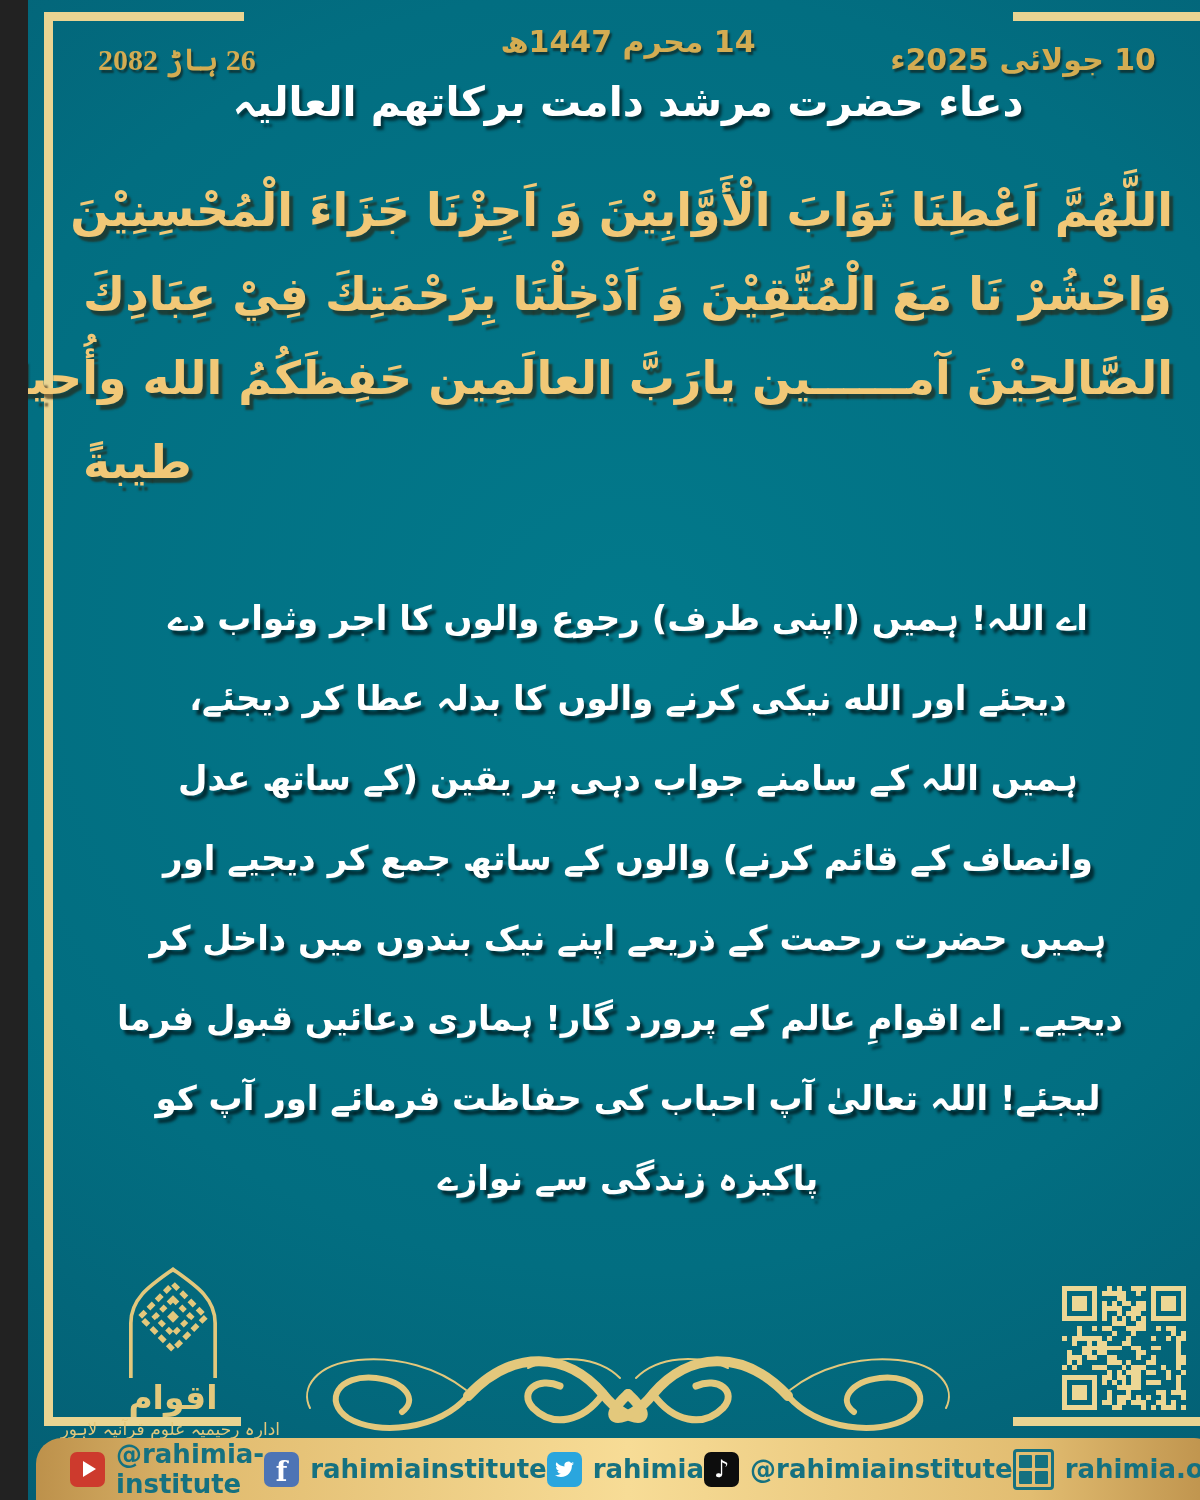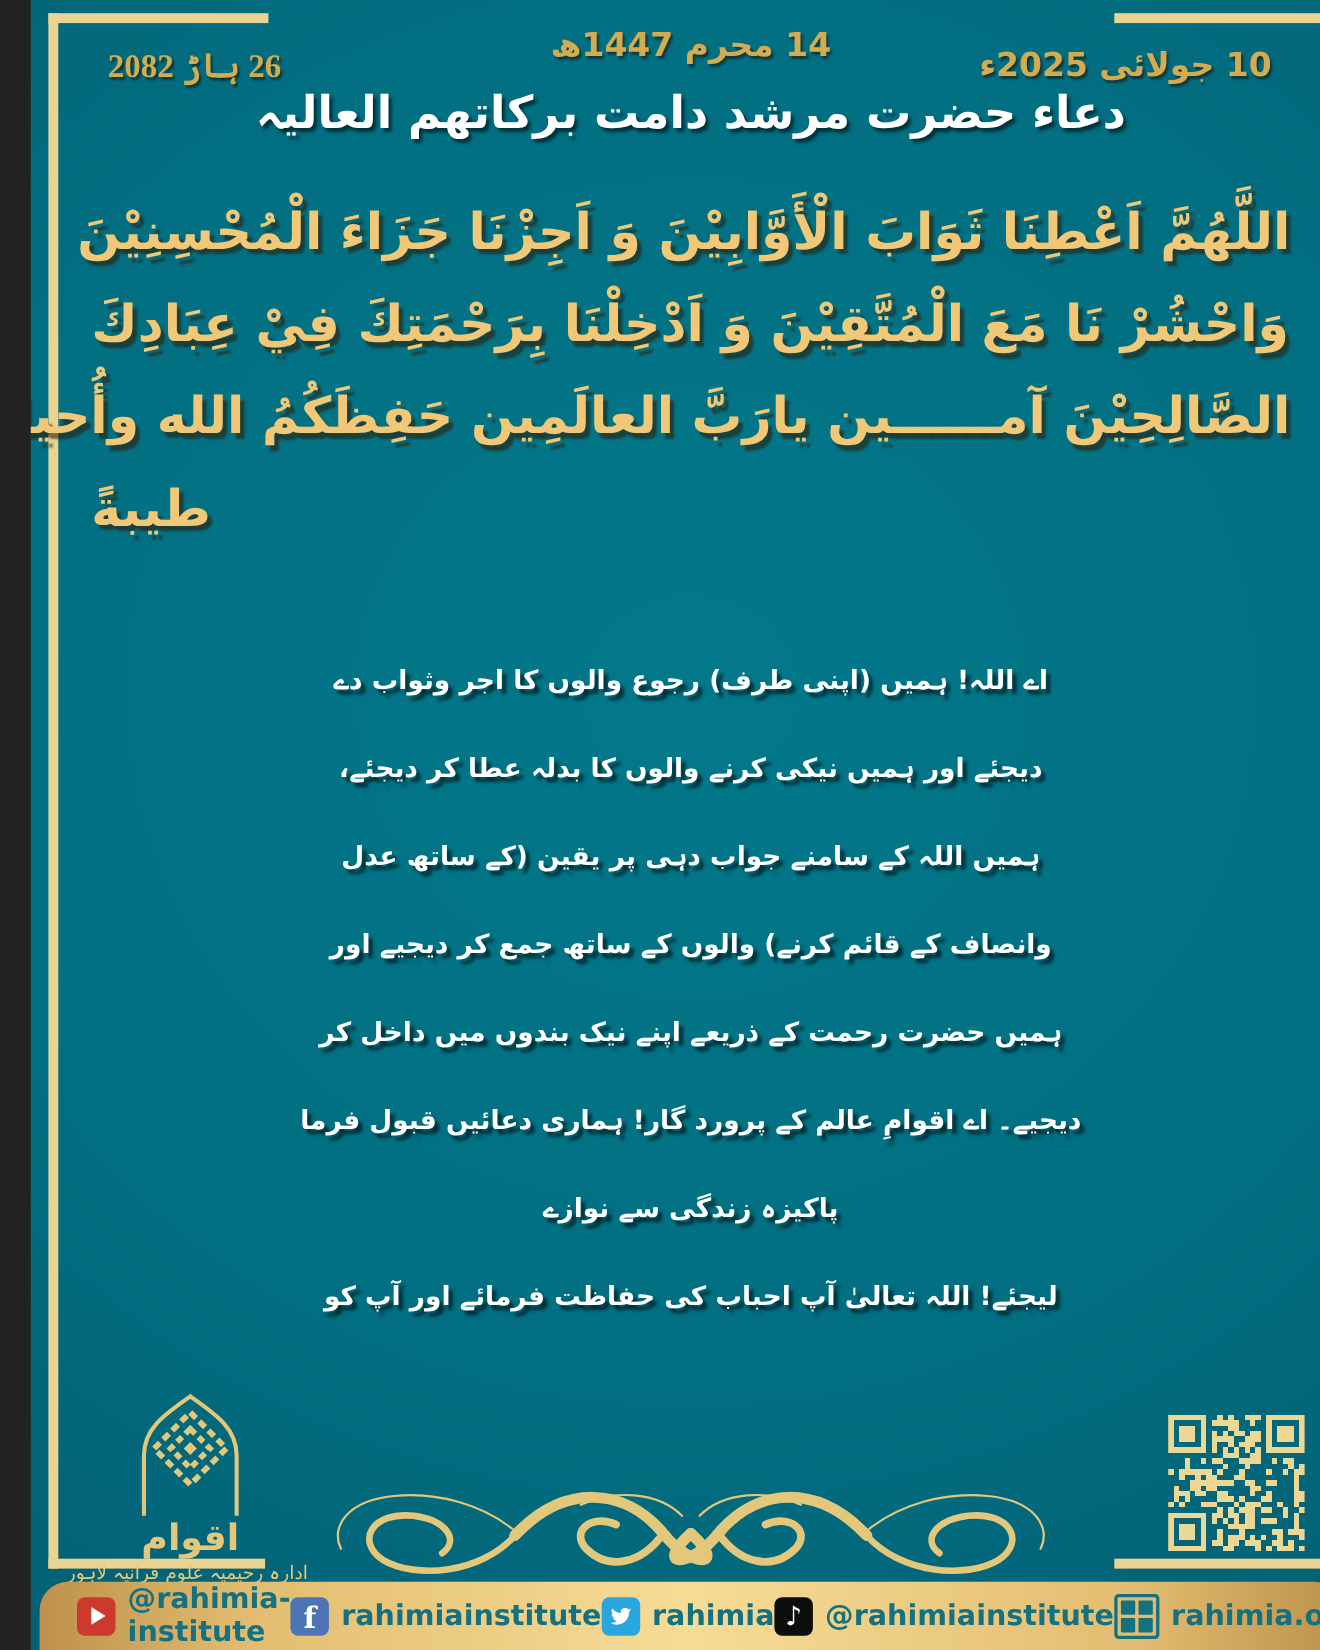--- a/index.html
+++ b/index.html
@@ -35,21 +35,21 @@
 
   .arabic-block{
     position:absolute; left:55px; right:55px; top:168px; text-align:left;
     direction:rtl; color:#f1c877; font-weight:bold; font-size:46px; line-height:84px;
     text-shadow:4px 5px 2px rgba(45,30,8,.6);
   }
   .arabic-line{white-space:nowrap;}
 
   .urdu-block{
     position:absolute; left:105px; right:105px; top:578px; text-align:center;
-    direction:rtl; color:#ffffff; font-weight:bold; font-size:24px; line-height:80px;
+    direction:rtl; color:#ffffff; font-weight:bold; font-size:34px; line-height:80px;
     text-shadow:4px 5px 3px rgba(0,0,0,.6);
   }
   .urdu-line{white-space:nowrap;}
 
   
   .logo{position:absolute; left:38px; top:1262px; width:214px; text-align:center; color:#e3c87c;}
   .logo-name{font-size:33px; font-weight:bold; margin-top:-6px; direction:rtl;}
   .logo-sub{font-size:17px; margin-top:2px; direction:rtl; white-space:nowrap;}
 
   
@@ -94,27 +94,27 @@
 
   <div class="arabic-block">
     <div class="arabic-line">اللَّهُمَّ اَعْطِنَا ثَوَابَ الْأَوَّابِيْنَ وَ اَجِزْنَا جَزَاءَ الْمُحْسِنِيْنَ</div>
     <div class="arabic-line">وَاحْشُرْ نَا مَعَ الْمُتَّقِيْنَ وَ اَدْخِلْنَا بِرَحْمَتِكَ فِيْ عِبَادِكَ</div>
     <div class="arabic-line">الصَّالِحِيْنَ آمــــــين يارَبَّ العالَمِين حَفِظَكُمُ الله وأُحيا كم حياةً</div>
     <div class="arabic-line">طيبةً</div>
   </div>
 
   <div class="urdu-block">
     <div class="urdu-line">اے اللہ! ہمیں (اپنی طرف) رجوع والوں کا اجر وثواب دے</div>
-    <div class="urdu-line">دیجئے اور ہمیں نیکی کرنے والوں کا بدلہ عطا کر دیجئے،</div>
+    <div class="urdu-line">دیجئے اور الله نیکی کرنے والوں کا بدلہ عطا کر دیجئے،</div>
     <div class="urdu-line">ہمیں اللہ کے سامنے جواب دہی پر یقین (کے ساتھ عدل</div>
     <div class="urdu-line">وانصاف کے قائم کرنے) والوں کے ساتھ جمع کر دیجیے اور</div>
     <div class="urdu-line">ہمیں حضرت رحمت کے ذریعے اپنے نیک بندوں میں داخل کر</div>
     <div class="urdu-line">دیجیے۔ اے اقوامِ عالم کے پرورد گار! ہماری دعائیں قبول فرما</div>
+    <div class="urdu-line">لیجئے! اللہ تعالیٰ آپ احباب کی حفاظت فرمائے اور آپ کو</div>
     <div class="urdu-line">پاکیزہ زندگی سے نوازے</div>
-    <div class="urdu-line">لیجئے! اللہ تعالیٰ آپ احباب کی حفاظت فرمائے اور آپ کو</div>
   </div>
 
   <div class="logo">
     <svg width="120" height="118" viewBox="0 0 110 112">
       <path d="M15 110 L15 58 C15 34 34 22 55 7 C76 22 95 34 95 58 L95 110" fill="none" stroke="#e3c87c" stroke-width="3.5"></path>
       <g transform="rotate(45 55 52)">
         <rect x="33" y="30" width="44" height="44" fill="none" stroke="#e3c87c" stroke-width="5" stroke-dasharray="7 4"></rect>
         <rect x="43" y="40" width="24" height="24" fill="none" stroke="#e3c87c" stroke-width="5" stroke-dasharray="6 4"></rect>
         <rect x="51" y="48" width="8" height="8" fill="#e3c87c"></rect>
       </g>

